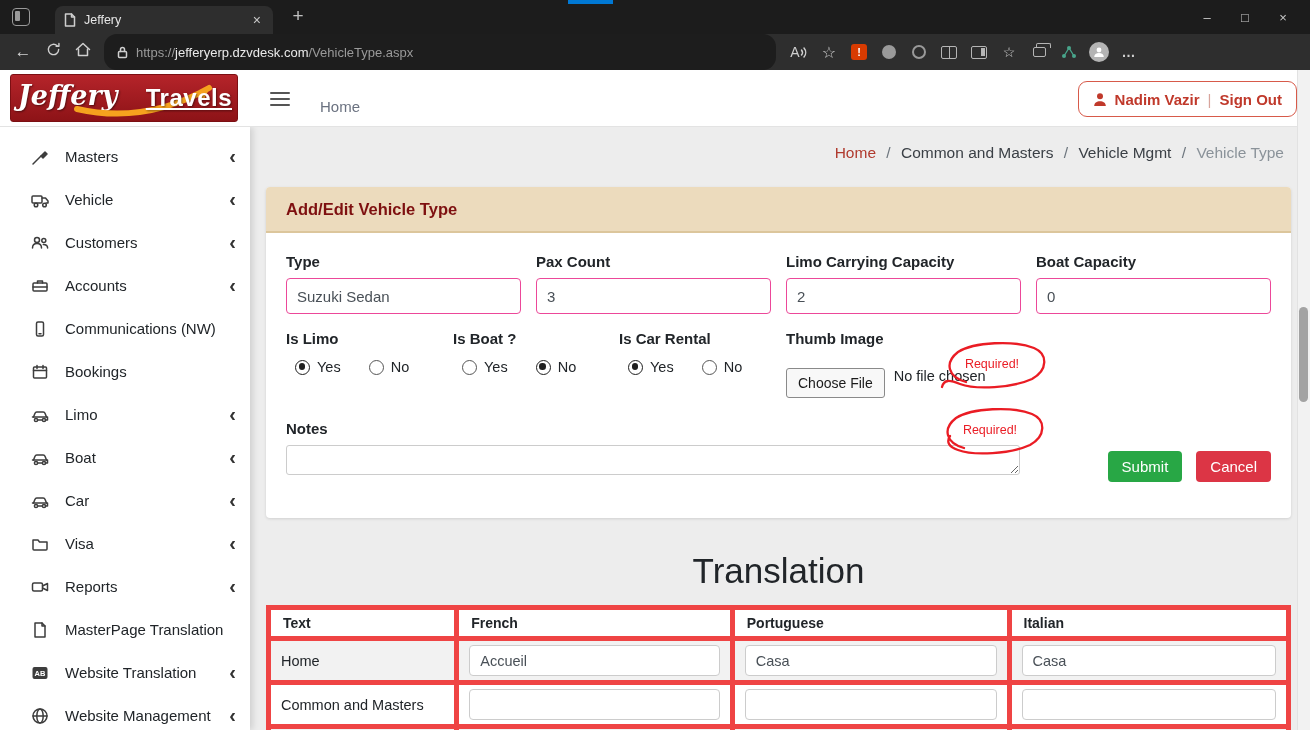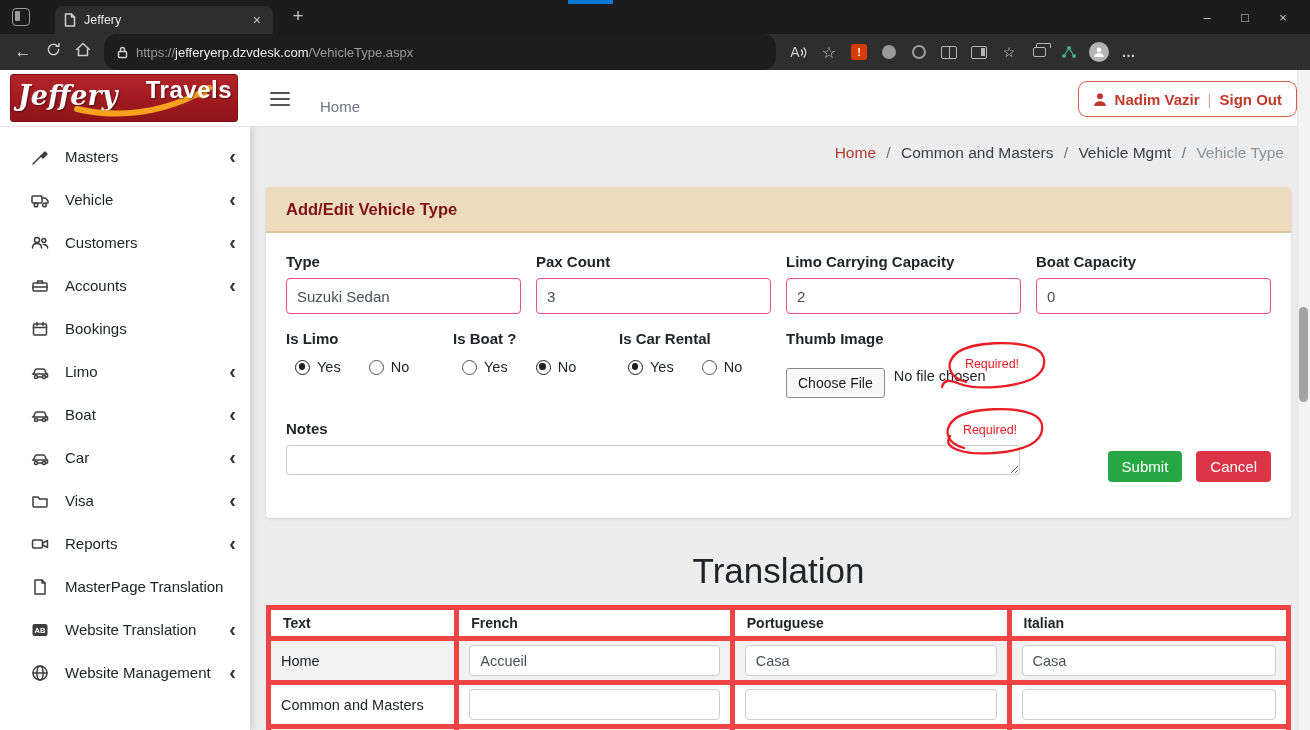--- a/index.html
+++ b/index.html
@@ -35,21 +35,21 @@
   .panel-rect { width:16px; height:13px; border:1.5px solid #b5b5b5; border-radius:2px; position:relative; }
   .panel-rect::after{content:"";position:absolute;right:1px;top:1px;width:4px;height:8px;background:#b5b5b5;}
   .stack-rect { width:13px; height:10px; border:1.5px solid #b5b5b5; border-radius:2px; position:relative; }
   .stack-rect::after{content:"";position:absolute;left:2px;top:-5px;width:13px;height:4px;border:1.5px solid #b5b5b5;border-bottom:none;border-radius:2px 2px 0 0;}
   .avatar { width:20px; height:20px; border-radius:50%; background:#b4b4b4; display:flex; align-items:center; justify-content:center; }
 
   
   .appheader { position:absolute; left:0; top:70px; width:1310px; height:57px; background:#ffffff; border-bottom:1px solid #e3e3e3; z-index:5; }
   .logo { position:absolute; left:10px; top:4px; width:228px; height:48px; background:linear-gradient(#b5242a,#8d1317); border:1px solid #7c0f13; border-radius:3px; overflow:hidden; }
   .logo .jeff { position:absolute; left:7px; top:5px; font-family:"DejaVu Serif", serif; font-style:italic; font-weight:bold; font-size:27px; color:#fff; text-shadow:1px 1px 2px rgba(0,0,0,.45); }
-  .logo .trav { position:absolute; right:5px; top:1px; font-weight:bold; font-size:24px; color:#fff; letter-spacing:.5px; text-shadow:1px 1px 2px rgba(0,0,0,.45); }
+  .logo .trav { position:absolute; right:5px; top:9px; font-weight:bold; font-size:24px; color:#fff; letter-spacing:.5px; text-shadow:1px 1px 2px rgba(0,0,0,.45);text-decoration:underline; }
   .logo svg { position:absolute; left:62px; top:4px; }
   .hamburger { position:absolute; left:270px; top:22px; width:20px; height:14px; }
   .hamburger i { display:block; height:2px; background:#555; margin-bottom:4px; border-radius:1px; }
   .nav-home { position:absolute; left:320px; top:28px; font-size:15px; color:#6b7280; }
   .userpill { position:absolute; right:13px; top:11px; height:36px; border:1.6px solid #d75a4a; border-radius:9px; display:flex; align-items:center; padding:0 14px; gap:8px; font-size:15px; }
   .userpill .uname, .userpill .signout { color:#c0392b; font-weight:600; }
   .userpill .div { color:#d8a49c; }
 
   
   .sidebar { position:absolute; left:0; top:127px; width:250px; height:603px; background:#ffffff; box-shadow:3px 0 6px rgba(0,0,0,.12); z-index:4; padding-top:8px; overflow:hidden; }
@@ -280,20 +280,29 @@
           <svg class="icon" width="20" height="20" viewBox="0 0 20 20">
             <rect x="3" y="7" width="14" height="8" rx="1"></rect>
             <path d="M7.5 7 v-2 h5 v2"></path>
             <path d="M3 11 h14"></path>
           </svg>
         </span>
       <span class="slabel">Accounts</span>
       <span class="schev">‹</span>
     </div>
 
+    <div class="sitem">
+      <span class="sicon">
+          <svg class="icon" width="20" height="20" viewBox="0 0 20 20">
+            <rect x="6.5" y="3" width="7" height="14" rx="1.5"></rect>
+            <path d="M9 14.8 h2"></path>
+          </svg>
+        </span>
+      <span class="slabel">Communications (NW)</span>
+    </div>
 
     <div class="sitem">
       <span class="sicon">
           <svg class="icon" width="20" height="20" viewBox="0 0 20 20">
             <rect x="3.5" y="5" width="13" height="11" rx="1"></rect>
             <path d="M3.5 8.5 h13"></path>
             <path d="M7 3.5 v3 M13 3.5 v3"></path>
           </svg>
         </span>
       <span class="slabel">Bookings</span>

